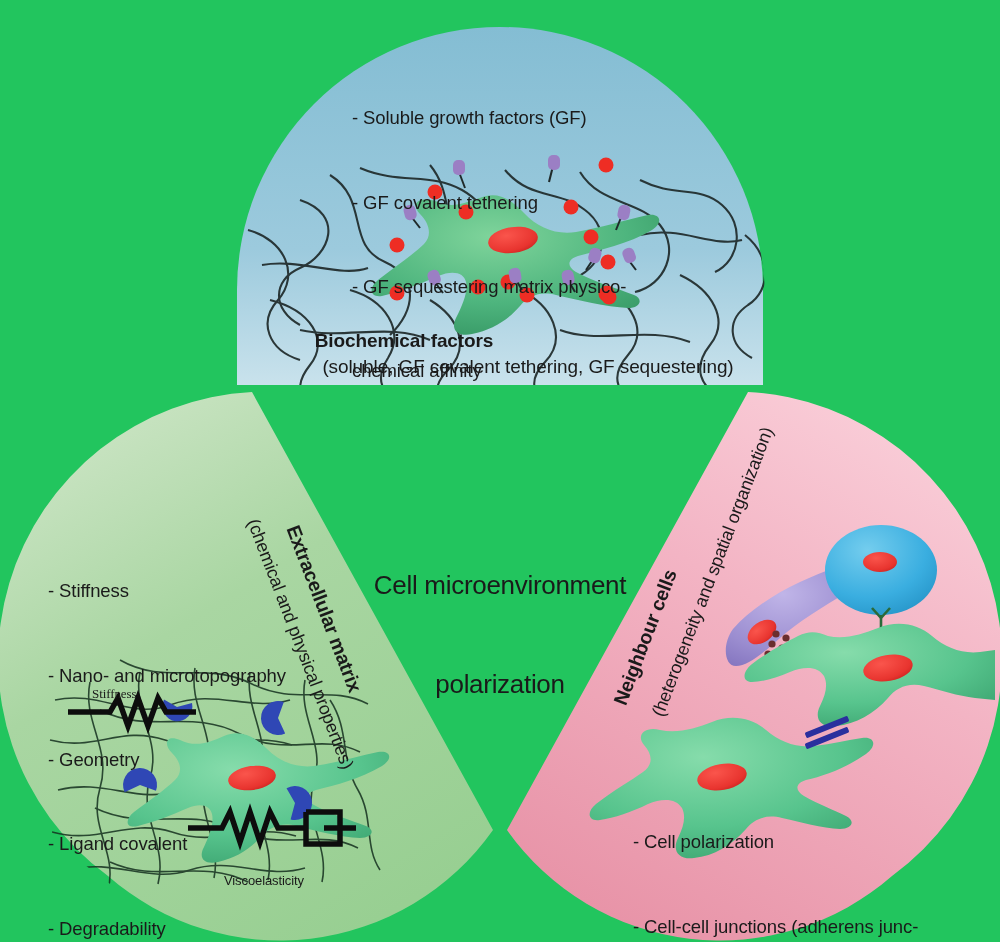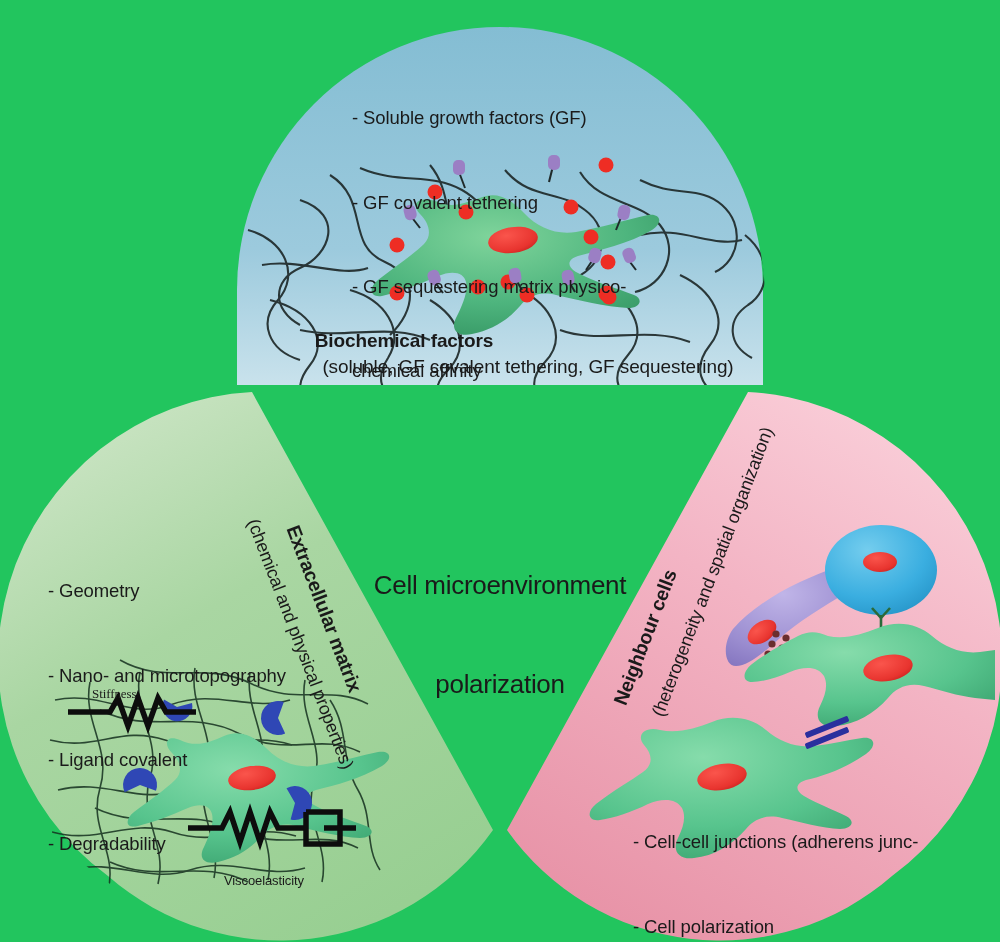--- a/index.html
+++ b/index.html
@@ -384,39 +384,40 @@
 
   <div class="txt caption-bold" style="left:0; top:329px; width:808px; text-align:center;">Biochemical factors</div>
   <div class="txt caption-reg" style="left:0; top:355px; width:1000px; text-align:center;padding-left:28px;">(soluble, GF covalent tethering, GF sequestering)</div>
 
   <div class="txt center-title" style="left:330px; top:502px; width:340px;">
     <div>Cell microenvironment</div>
     <div>polarization</div>
   </div>
 
   <div class="txt list-txt" style="left:48px; top:521px; width:280px;">
+    <div>- Stiffness</div>
+    <div>- Nano- and microtopography</div>
     <div>- Geometry</div>
-    <div>- Nano- and microtopography</div>
     <div>- Ligand covalent</div>
     <div>- Degradability</div>
     
     
   </div>
 
   <div class="rot-label rot-bold" style="left:303px; top:522px; transform: rotate(69deg);">Extracellular matrix</div>
   <div class="rot-label rot-reg" style="left:262px; top:516px; transform: rotate(69deg);">(chemical and physical properties)</div>
 
   <div class="txt mini-label" style="left:92px; top:686px;font-family:Liberation Serif, serif;">Stiffness</div>
   <div class="txt mini-label" style="left:224px; top:849px;margin-top:24px;">Viscoelasticity</div>
 
   <div class="rot-label rot-bold" style="left:609px; top:700px; transform: rotate(-69deg);">Neighbour cells</div>
   <div class="rot-label rot-reg" style="left:648px; top:712px; transform: rotate(-69deg);">(heterogeneity and spatial organization)</div>
 
   <div class="txt list-txt" style="left:633px; top:772px; width:330px;">
+    <div>- Cell polarization</div>
     <div>- Cell-cell junctions (adherens junc-</div>
-    <div>- Cell polarization</div>
     
     
     
     
   </div>
 
 </div>
 
 </body></html>

